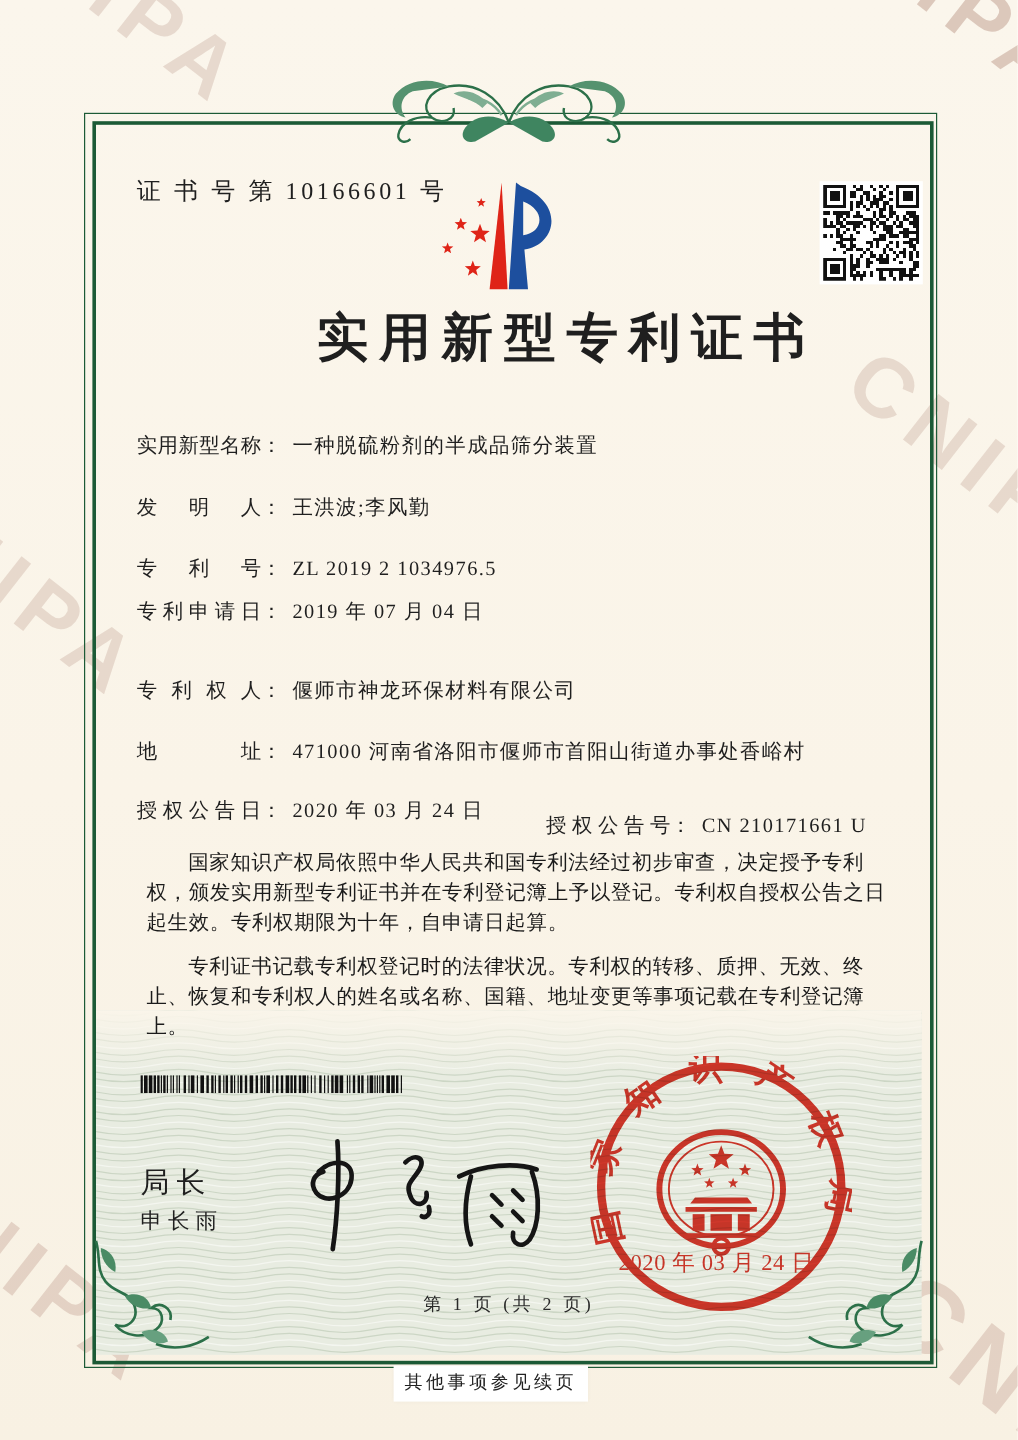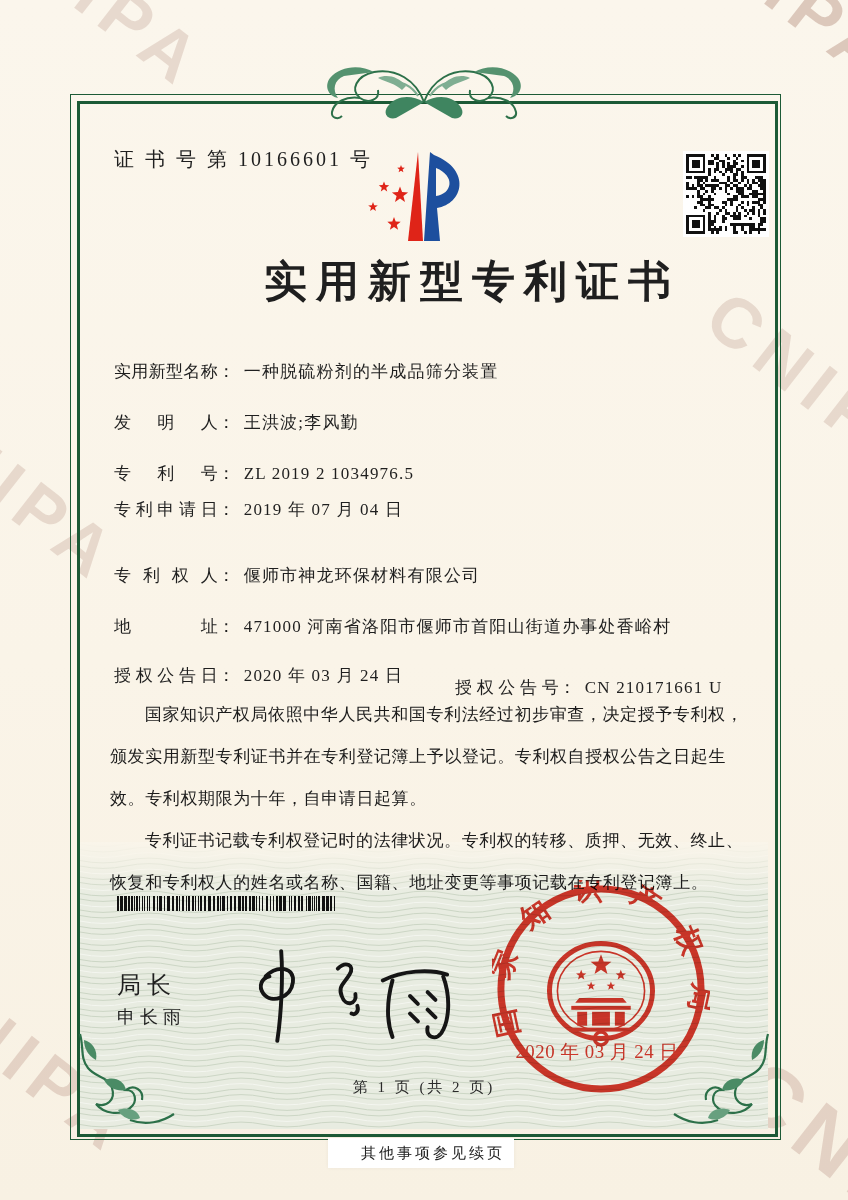--- a/index.html
+++ b/index.html
@@ -35,33 +35,33 @@
          letter-spacing:9px;z-index:4;margin-left:48px;}
   
   .frow{position:absolute;left:114px;font-size:17px;z-index:4;white-space:nowrap;}
   .flabel{display:inline-block;width:6.1em;text-align:justify;text-align-last:justify;vertical-align:bottom;}
   .fcolon{margin-right:9px;}
   .fvalue{letter-spacing:1.2px;margin-top:32px;}
   .r1{top:360px}.r2{top:411px}.r3{top:462px}.r4{top:498px}.r5{top:564px}.r6{top:615px}.r7{top:664px}
   .grant2{position:absolute;left:341px;top:12px;}
   
   .body-text{left:110px;top:694px;width:642px;z-index:4;}
-  .body-text p{margin:0;font-size:17px;line-height:42px;letter-spacing:0.6px;
+  .body-text p{margin:12px;font-size:17px;line-height:25px;letter-spacing:0.6px;
                text-indent:2.05em;color:#1b1b1b;}
   
   .barcode{left:117px;top:896px;z-index:4;}
   .officer-title{left:117px;top:969px;font-size:24px;letter-spacing:6px;z-index:4;}
   .officer-name{left:117px;top:1005px;font-size:18px;letter-spacing:5px;z-index:4;}
   .signature{left:248px;top:946px;z-index:4;}
   .seal{left:492px;top:880px;z-index:5;opacity:.92;mix-blend-mode:multiply;}
   .page-info{left:81px;top:1078px;width:686px;text-align:center;font-size:15px;
              letter-spacing:3px;color:#2a2a2a;z-index:4;}
   .note-box{left:328px;top:1138px;width:162px;height:30px;background:#ffffff;
             text-align:center;line-height:30px;font-size:15px;letter-spacing:3px;
-            color:#222;z-index:4;box-shadow:0 0 4px rgba(0,0,0,0.05);padding-left:24px;}
+            color:#222;z-index:4;box-shadow:0 0 4px rgba(0,0,0,0.05);}
 </style>
 </head>
 <body>
 
 <span class="wm wm1">CNIPA</span>
 <span class="wm wm2">CNIPA</span>
 <span class="wm wm3">CNIPA</span>
 <span class="wm wm4">CNIPA</span>
 <span class="wm wm5">CNIPA</span>
 <span class="wm wm6">CNIPA</span>

